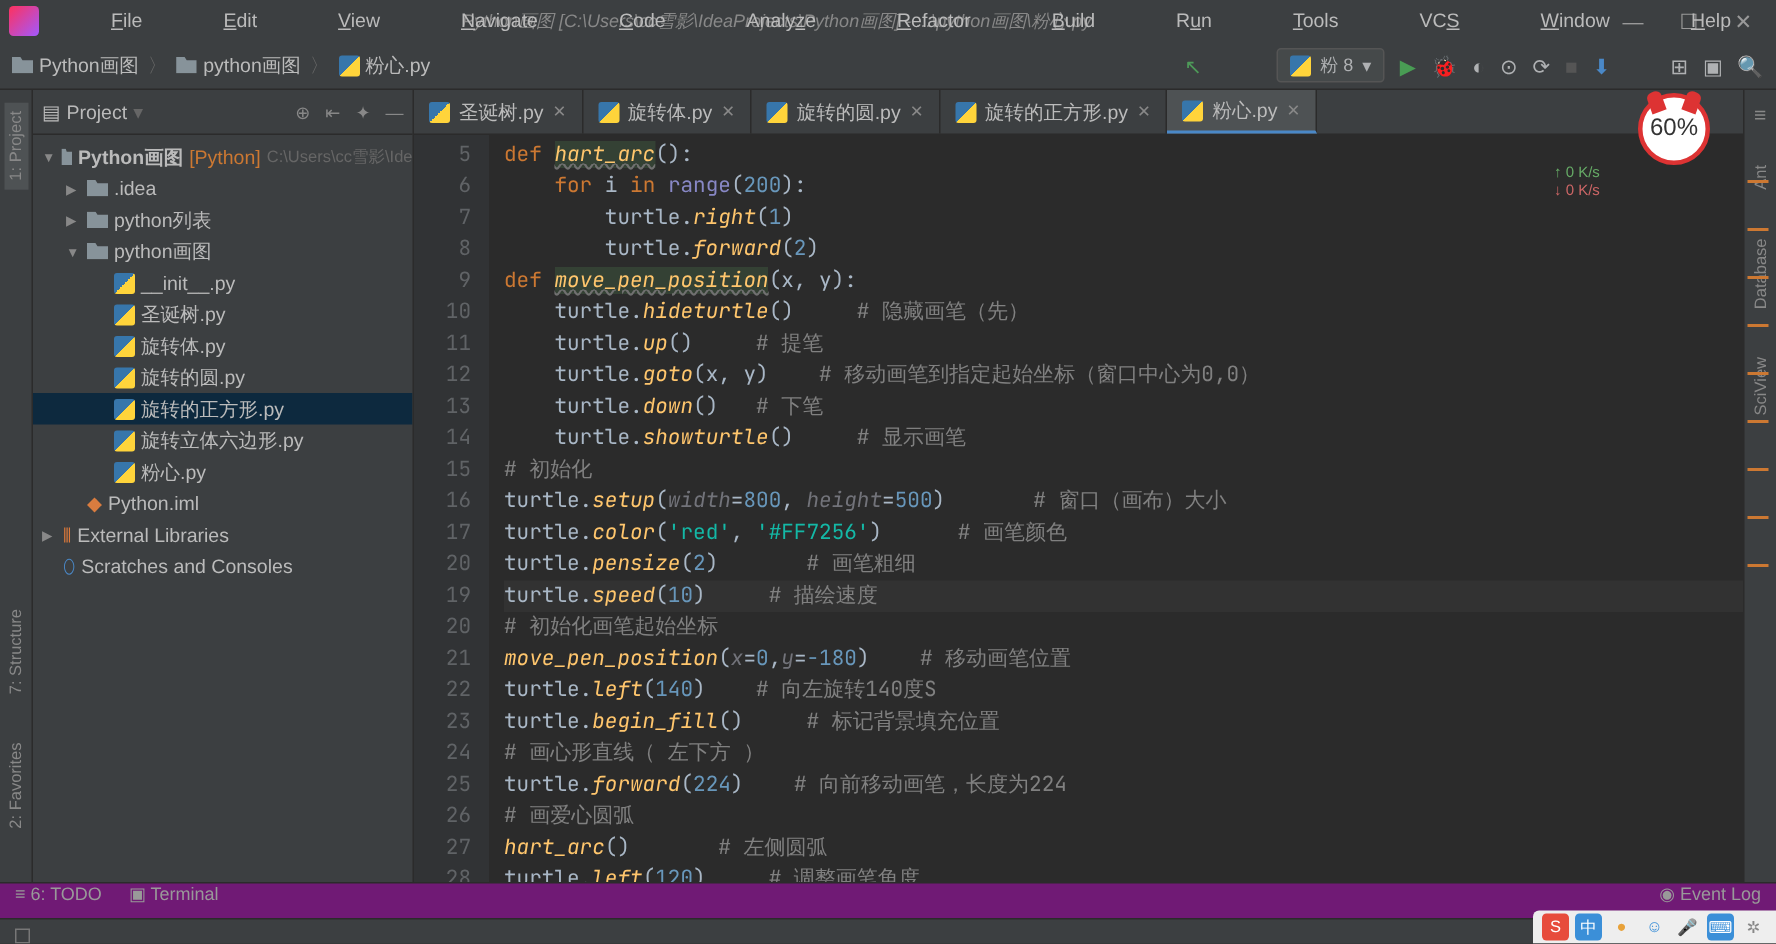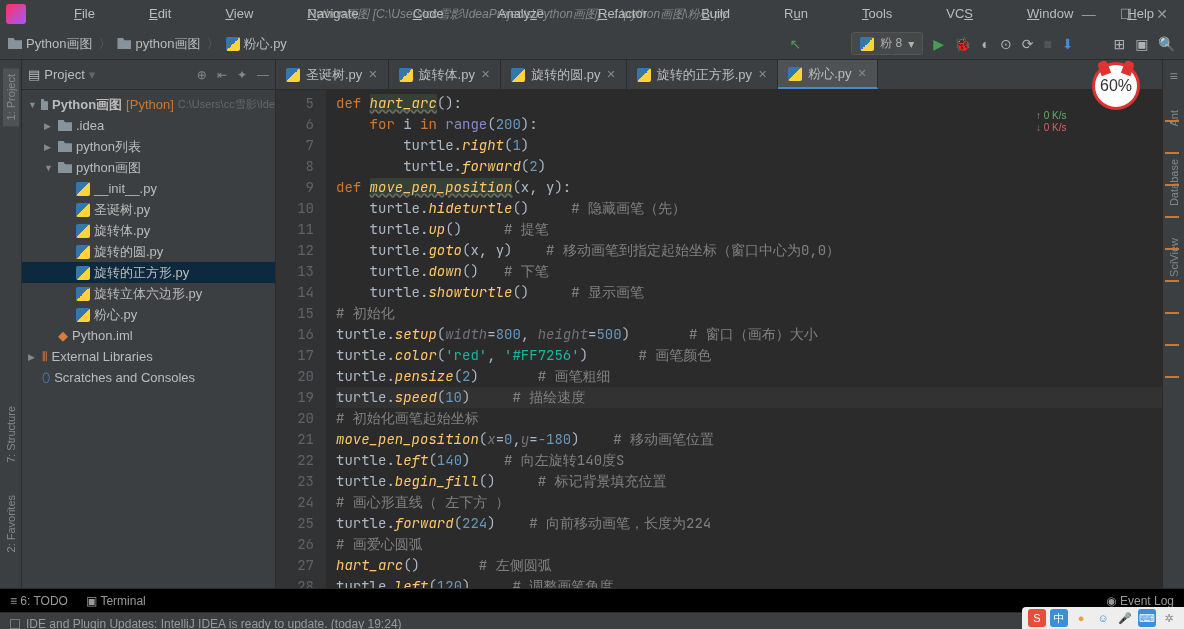--- a/index.html
+++ b/index.html
@@ -57,21 +57,21 @@
 .str { color: #14b8a6; }
 .num { color: #6897bb; }
 .cmt { color: #808080; }
 .punc { color: #a9b7c6; }
 .id { color: #a9b7c6; }
 .param { color: #72737a; font-style: italic; }
 .builtin { color: #8888c6; }
 .right-gutter { width: 22px; background: #3c3f41; border-left: 1px solid #2b2b2b; display: flex; flex-direction: column; align-items: center; padding-top: 8px; gap: 20px; color: #888; font-size: 11px; position: relative; }
 .marks { position: absolute; left: 2px; top: 60px; width: 14px; }
 .mark { height: 2px; background: #cc7832; margin-bottom: 30px; }
-.bottom-bar { height: 24px; background: #000000; border-top: 1px solid #2b2b2b; display: flex; align-items: center; justify-content: space-between; padding: 0 10px; font-size: 12px; color: #999; }
+.bottom-bar { height: 24px; background: #701a75; border-top: 1px solid #2b2b2b; display: flex; align-items: flex-start; justify-content: space-between; padding: 0 10px; font-size: 12px; color: #999; }
 .bb-left { display: flex; gap: 18px; }
 .status-bar { height: 22px; background: #3c3f41; display: flex; align-items: center; padding: 0 10px; font-size: 12px; color: #999; border-top: 1px solid #2b2b2b; }
 .sq { width: 10px; height: 10px; border: 1px solid #777; margin-right: 6px; }
 .gauge { position: absolute; top: 58px; right: 38px; width: 110px; height: 60px; z-index: 10; }
 .gauge-text { position: absolute; left: 0; top: 12px; font-size: 10px; color: #888; line-height: 12px; margin-top: 40px; }
 .gauge-circle { position: absolute; right: 6px; top: 4px; width: 48px; height: 48px; border-radius: 50%; background: #fff; display: flex; align-items: center; justify-content: center; font-size: 16px; font-weight: normal; color: #333; border: 3px solid #d33; }
 .horn { position: absolute; width: 10px; height: 14px; background: #d33; border-radius: 4px 4px 0 0; top: -4px; }
 .horn.l { left: 4px; transform: rotate(-20deg); }
 .horn.r { right: 4px; transform: rotate(20deg); }
 .ime-bar { position: absolute; bottom: 0; right: 0; height: 22px; background: #eee; display: flex; align-items: center; gap: 4px; padding: 0 6px; border-radius: 4px 0 0 0; }
@@ -325,21 +325,20 @@
 
 <div class="bottom-bar">
   <div class="bb-left">
     <span>≡ <span>6: TODO</span></span>
     <span>▣ <span>Terminal</span></span>
   </div>
   <span>◉ <span>Event Log</span></span>
 </div>
 <div class="status-bar">
   <div class="sq"></div>
-  <span>IDE and Plugin Updates: IntelliJ IDEA is ready to update. (today 19:24)</span>
 </div>
 
 <div class="gauge">
   <div class="gauge-text">
     <div style="color:#6a6">↑ 0  K/s</div>
     <div style="color:#c66">↓ 0  K/s</div>
   </div>
   <div class="gauge-circle">
     <div class="horn l"></div>
       <div class="horn r"></div>

